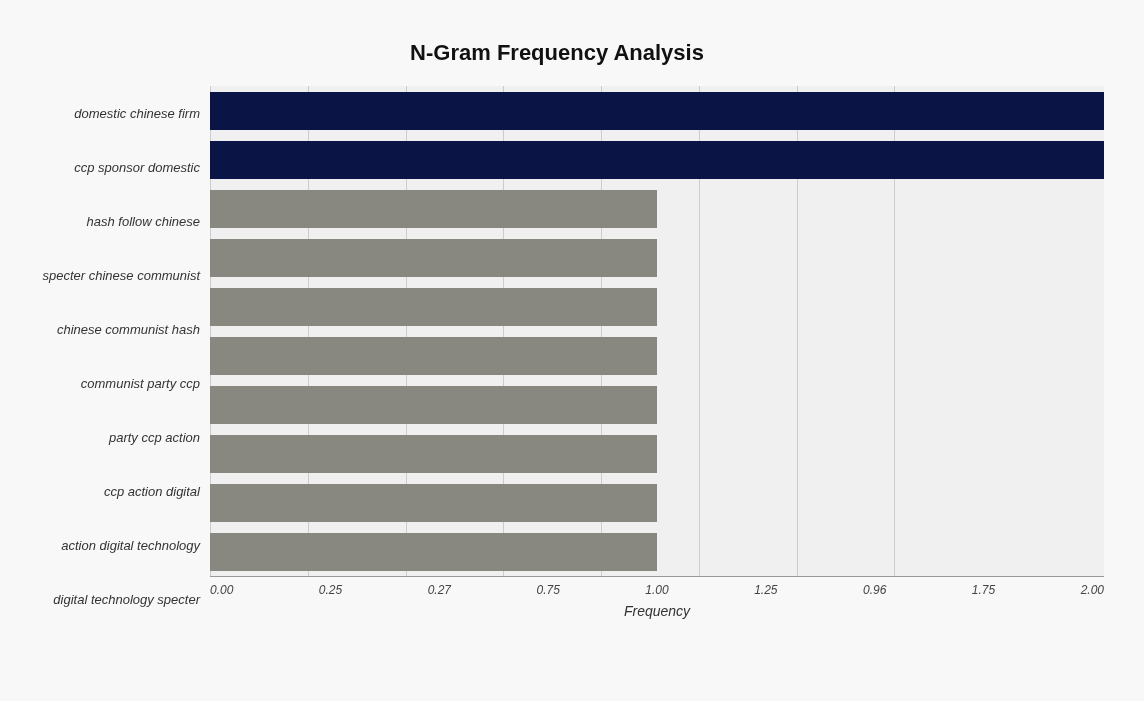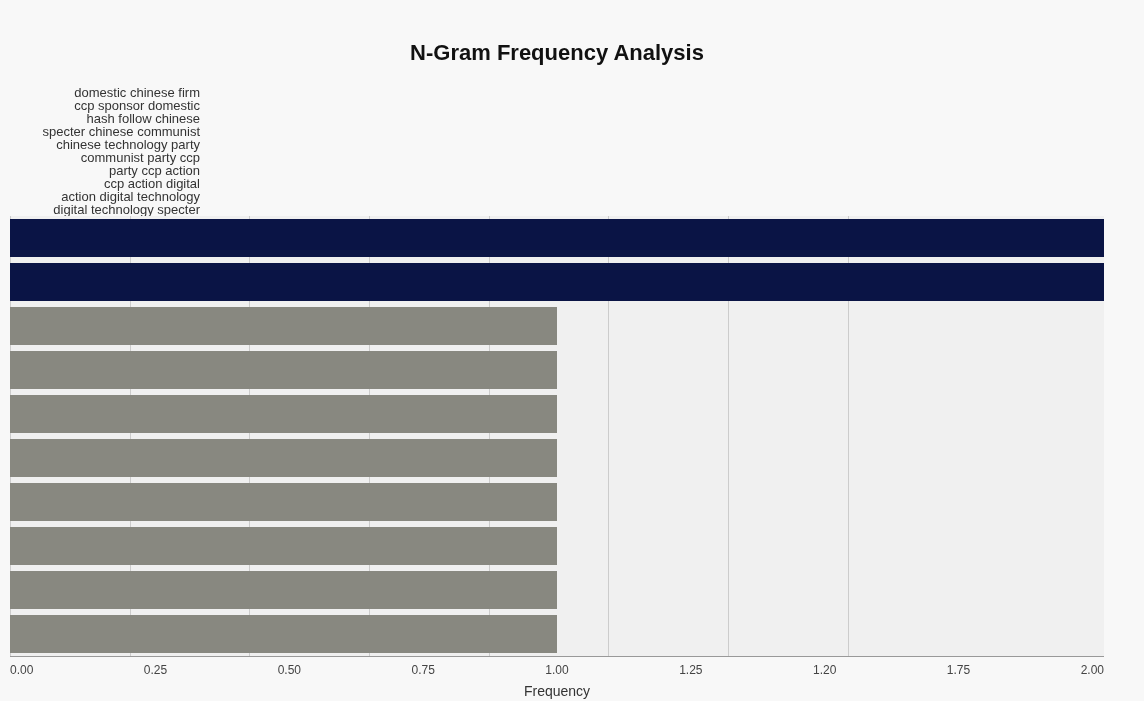--- a/index.html
+++ b/index.html
@@ -22,22 +22,23 @@
     .chart-title {
       text-align: center;
       font-size: 22px;
       font-weight: bold;
       color: #111;
       margin-bottom: 20px;
       padding-top: 10px;
     }
     .chart-area {
       display: flex;
-      flex-direction: column;
+      flex-direction: row;
       height: calc(100% - 80px);
+      font-style: italic;
     }
     .y-labels {
       display: flex;
       flex-direction: column;
       justify-content: space-around;
       padding-right: 10px;
       width: 200px;
       min-width: 200px;
     }
     .y-label {
@@ -129,21 +130,21 @@
 <body>
 
 <div class="chart-container">
   <div class="chart-title">N-Gram Frequency Analysis</div>
   <div class="chart-area">
     <div class="y-labels" id="y-labels">
         <div class="y-label">domestic chinese firm</div>
         <div class="y-label">ccp sponsor domestic</div>
         <div class="y-label">hash follow chinese</div>
         <div class="y-label">specter chinese communist</div>
-        <div class="y-label">chinese technology party</div>
+        <div class="y-label">chinese communist hash</div>
         <div class="y-label">communist party ccp</div>
         <div class="y-label">party ccp action</div>
         <div class="y-label">ccp action digital</div>
         <div class="y-label">action digital technology</div>
         <div class="y-label">digital technology specter</div>
       </div>
     <div class="bars-and-x">
       <div class="bars-section" id="bars-section">
           <div class="bar-row">
             <div class="bar dark" style="width: 100%;"></div>
@@ -174,25 +175,25 @@
           </div>
           <div class="bar-row">
             <div class="bar gray" style="width: 50%;"></div>
           </div>
         </div>
       <div class="x-axis-line"></div>
       <div class="x-axis">
         <div class="x-ticks" id="x-ticks">
             <span class="x-tick">0.00</span>
             <span class="x-tick">0.25</span>
-            <span class="x-tick">0.50</span>
+            <span class="x-tick">0.27</span>
             <span class="x-tick">0.75</span>
             <span class="x-tick">1.00</span>
             <span class="x-tick">1.25</span>
-            <span class="x-tick">1.20</span>
+            <span class="x-tick">0.96</span>
             <span class="x-tick">1.75</span>
             <span class="x-tick">2.00</span>
           </div>
         <div class="x-axis-label">Frequency</div>
       </div>
     </div>
   </div>
 </div>
 
 </body></html>

